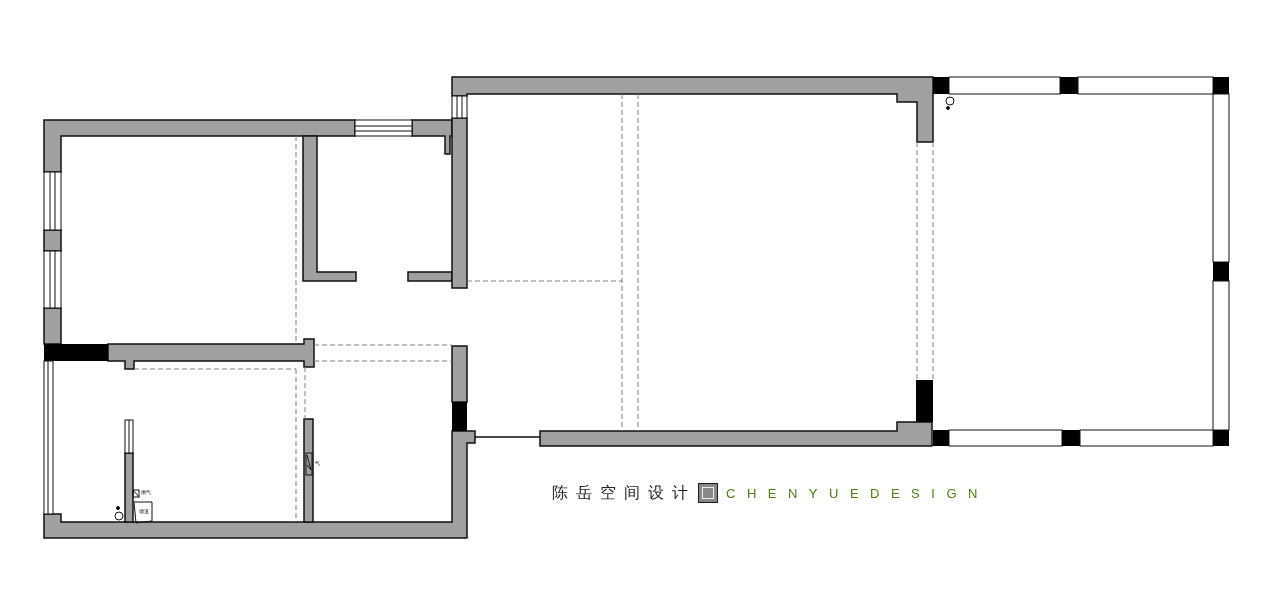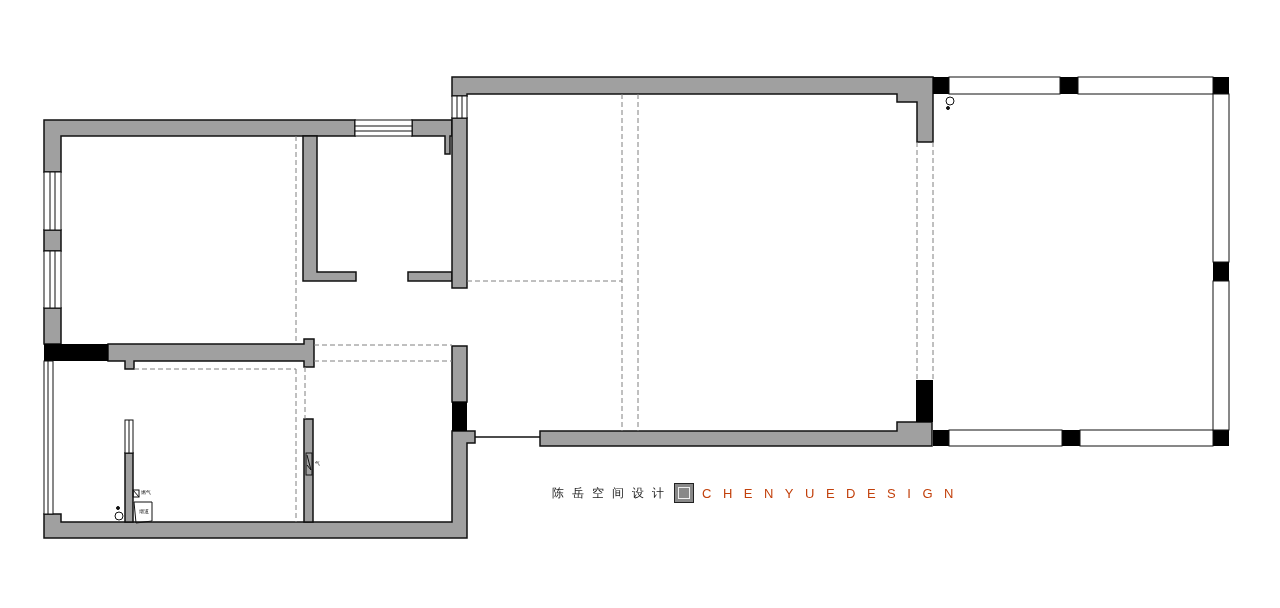--- a/index.html
+++ b/index.html
@@ -1,22 +1,22 @@
 <!DOCTYPE html>
 <html><head>
 <meta charset="utf-8">
 <style>
   html,body{margin:0;padding:0;background:#fff;}
   body{width:1280px;height:608px;position:relative;overflow:hidden;font-family:"DejaVu Sans",sans-serif;}
   #plan{position:absolute;left:0;top:0;width:1280px;height:608px;}
   .caption{position:absolute;left:552px;top:482px;height:22px;display:flex;align-items:center;}
-  .cn{font-size:12px;letter-spacing:8px;color:#222;font-family:"DejaVu Sans",sans-serif;}
+  .cn{font-size:16px;letter-spacing:8px;color:#222;font-family:"DejaVu Sans",sans-serif;}
   .seal{width:18px;height:18px;border:1px solid #222;background:#888;margin:0 8px 0 2px;position:relative;}
   .seal::after{content:"";position:absolute;left:3px;top:3px;right:3px;bottom:3px;border:1px solid #eee;}
-  .en{font-size:13px;letter-spacing:11.5px;color:#c2410c;font-family:"Liberation Sans",sans-serif;}
+  .en{font-size:13px;letter-spacing:11.5px;color:#4d7c0f;font-family:"Liberation Sans",sans-serif;}
   .note{position:absolute;font-size:5px;color:#222;font-family:"DejaVu Sans",sans-serif;}
 </style>
 </head>
 <body>
 
 <svg id="plan" viewBox="0 0 1280 608" xmlns="http://www.w3.org/2000/svg">
   <g fill="#a0a0a0" stroke="#111" stroke-width="1.5">
 
     <path d="M44,120 H355 V136 H61 V172 H44 Z"></path>
     <rect x="44" y="230" width="17" height="21"></rect>

